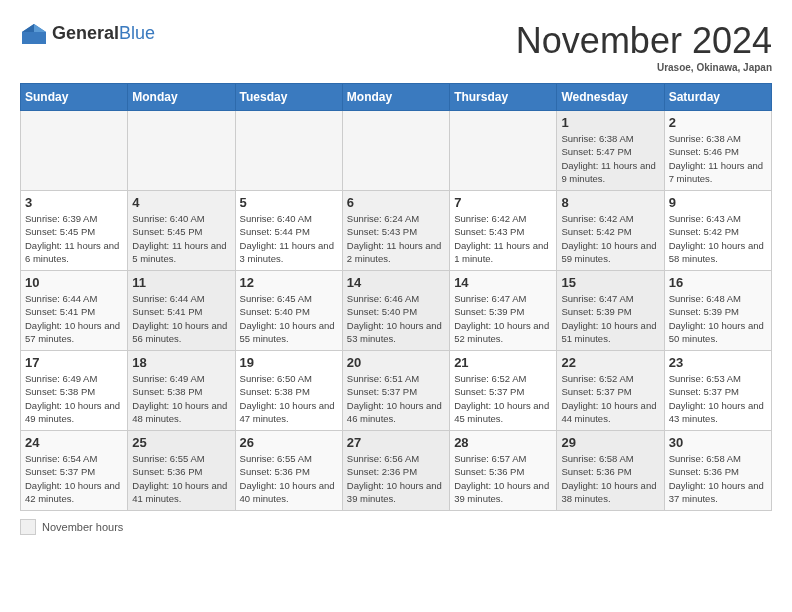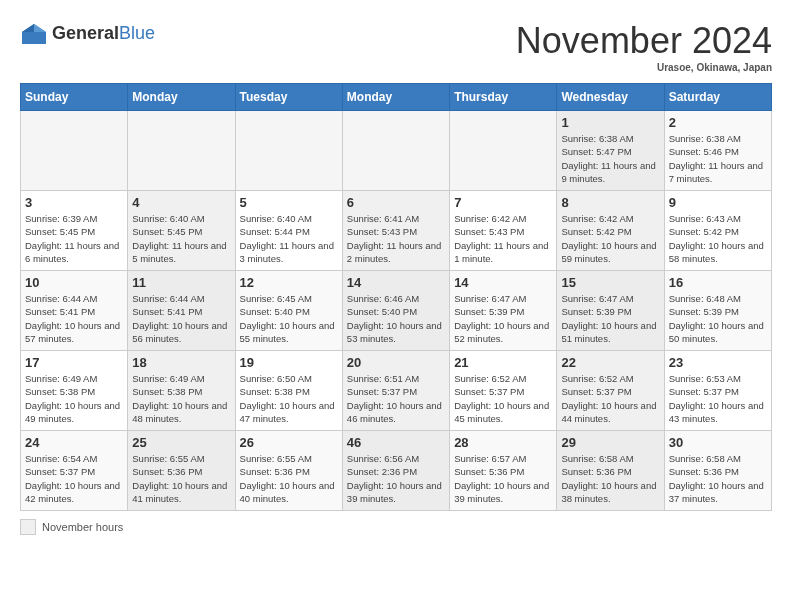--- a/index.html
+++ b/index.html
@@ -185,21 +185,21 @@
 Daylight: 11 hours and 5 minutes.</div>
         </td>
         <td>
           <span class="day-number">5</span>
           <div class="day-info">Sunrise: 6:40 AM
 Sunset: 5:44 PM
 Daylight: 11 hours and 3 minutes.</div>
         </td>
         <td>
           <span class="day-number">6</span>
-          <div class="day-info">Sunrise: 6:41 AM
+          <div class="day-info">Sunrise: 6:24 AM
 Sunset: 5:43 PM
 Daylight: 11 hours and 2 minutes.</div>
         </td>
         <td>
           <span class="day-number">7</span>
           <div class="day-info">Sunrise: 6:42 AM
 Sunset: 5:43 PM
 Daylight: 11 hours and 1 minute.</div>
         </td>
         <td>
@@ -316,21 +316,21 @@
 Sunset: 5:36 PM
 Daylight: 10 hours and 41 minutes.</div>
         </td>
         <td>
           <span class="day-number">26</span>
           <div class="day-info">Sunrise: 6:55 AM
 Sunset: 5:36 PM
 Daylight: 10 hours and 40 minutes.</div>
         </td>
         <td>
-          <span class="day-number">46</span>
+          <span class="day-number">27</span>
           <div class="day-info">Sunrise: 6:56 AM
 Sunset: 2:36 PM
 Daylight: 10 hours and 39 minutes.</div>
         </td>
         <td>
           <span class="day-number">28</span>
           <div class="day-info">Sunrise: 6:57 AM
 Sunset: 5:36 PM
 Daylight: 10 hours and 39 minutes.</div>
         </td>

